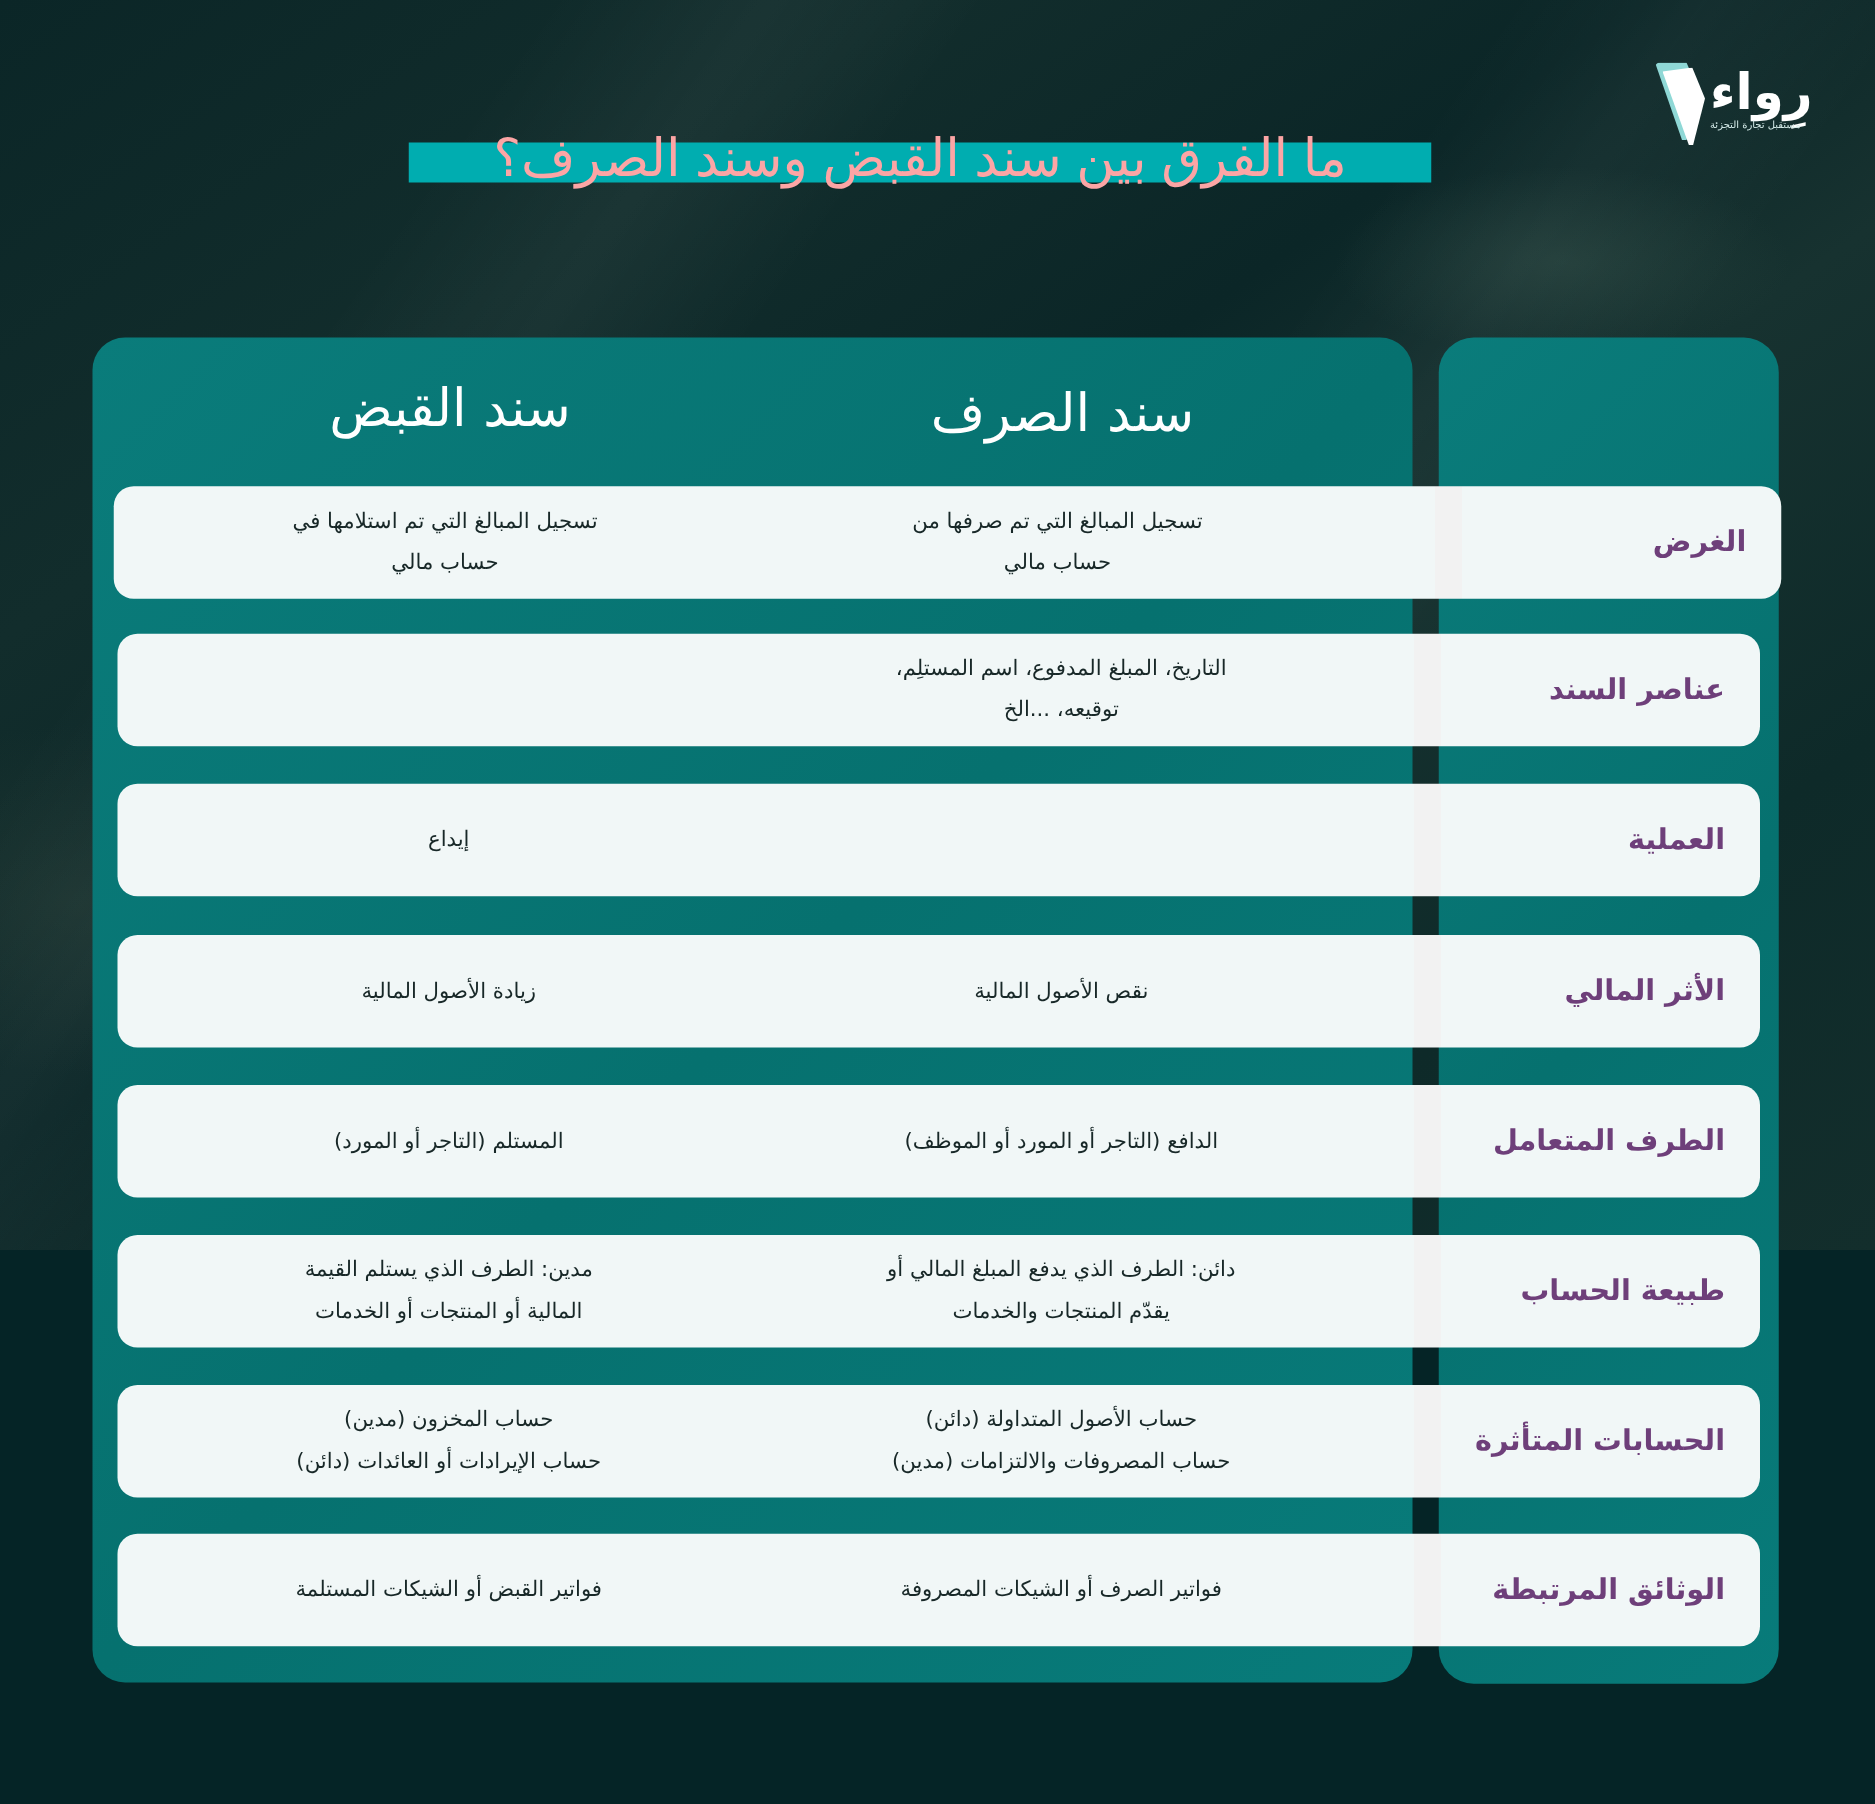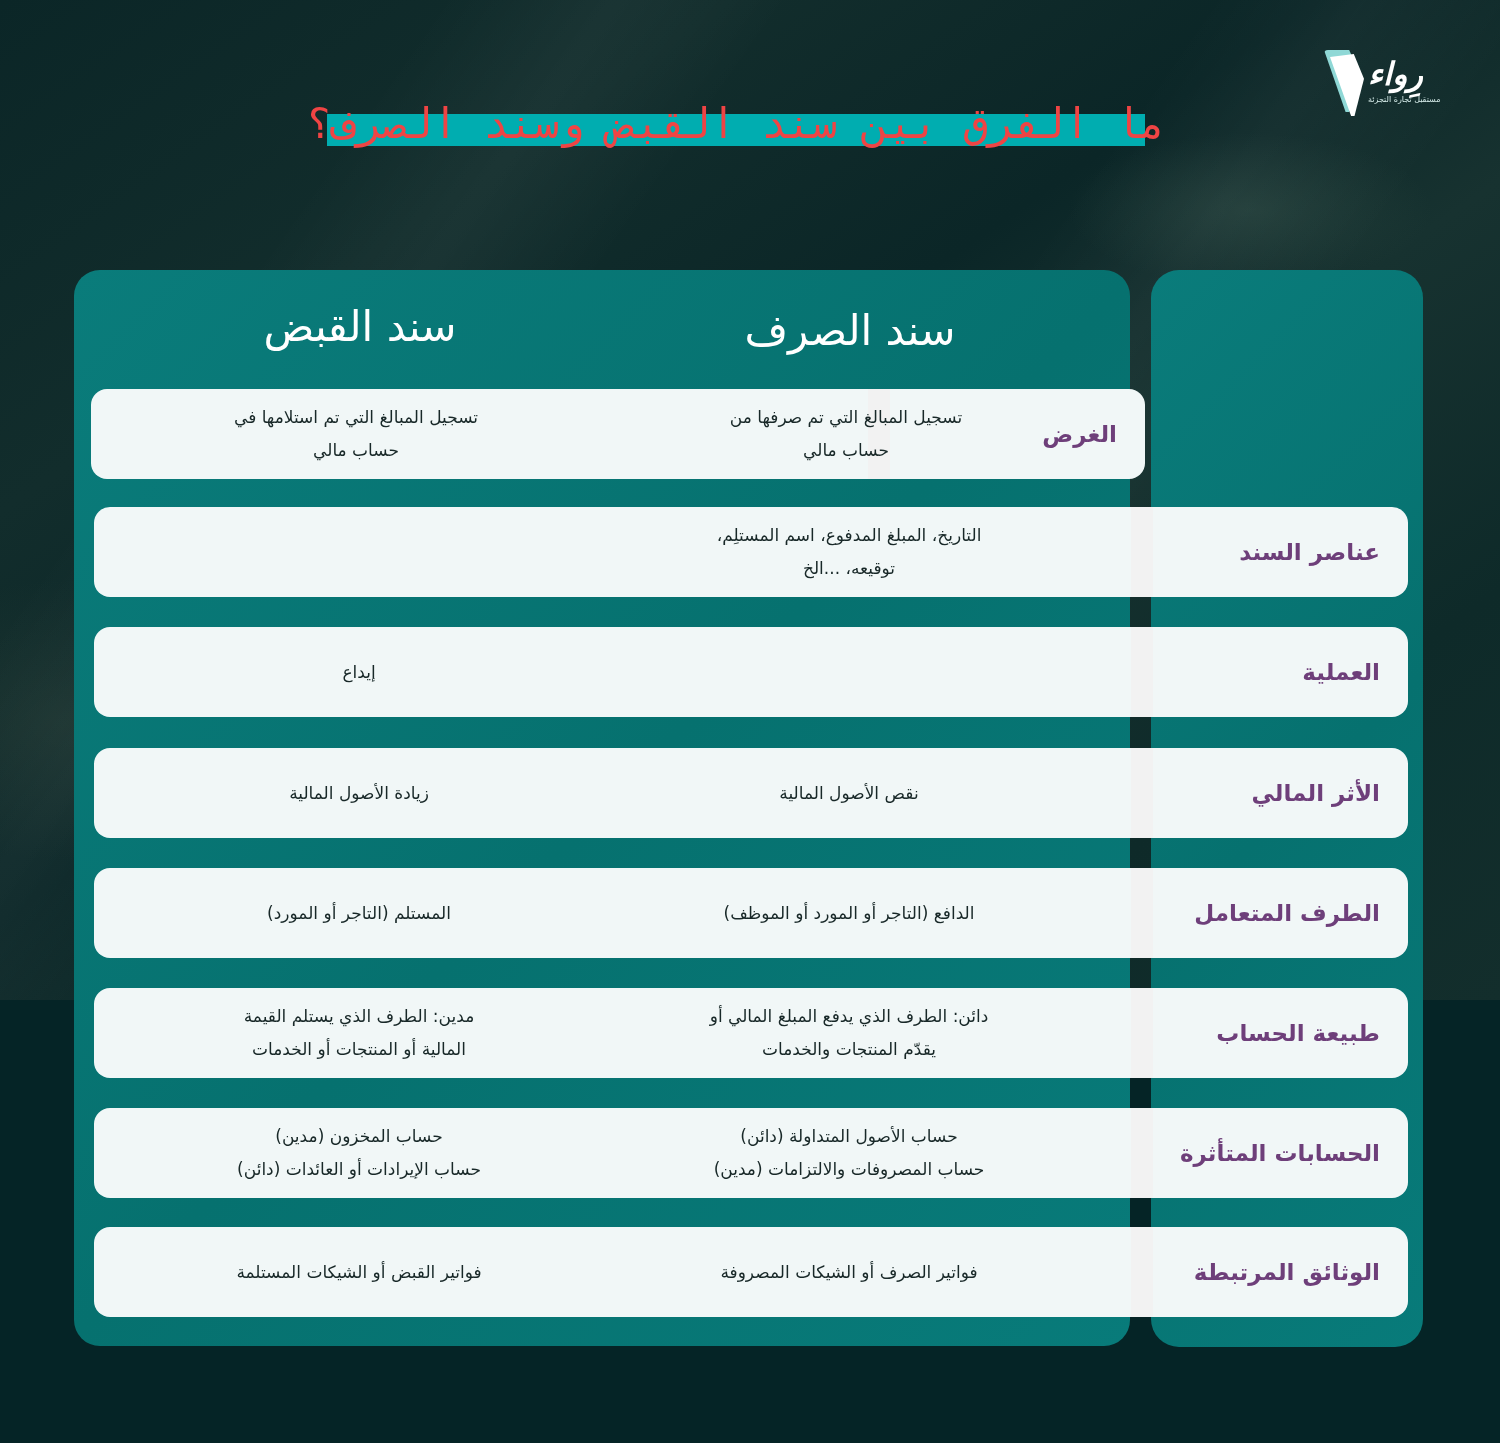--- a/index.html
+++ b/index.html
@@ -34,34 +34,34 @@
       background: #8fd8d6;
       clip-path: polygon(0% 0%, 70% 0%, 100% 40%, 70% 100%, 60% 100%);
       border-radius: 4px;
     }
     .logo-mark .front {
       position: absolute; left: 10px; top: 8px; width: 34px; height: 62px;
       background: #ffffff;
       clip-path: polygon(0% 5%, 70% 0%, 100% 40%, 72% 100%, 62% 100%);
     }
     .logo-text { display: flex; flex-direction: column; align-items: flex-end; margin-top: 8px; }
-    .logo-name { color: #ffffff; font-size: 32px; font-weight: bold; line-height: 40px; font-style: italic; }
+    .logo-name { color: #ffffff; font-size: 40px; font-weight: bold; line-height: 40px; }
     .logo-tag { color: #d6ecea; font-size: 8px; line-height: 12px; }
 
     
     .title-wrap {
       position: absolute; left: 327px; top: 96px; width: 818px; height: 56px;
       display: flex; align-items: flex-end; justify-content: center;
     }
     .title-band {
       position: absolute; left: 0; right: 0; top: 18px; height: 32px; background: #00adb0;
     }
     .title-text {
-      position: relative; color: #ef4444; font-size: 42px; line-height: 50px; white-space: nowrap;
-      font-family: Liberation Mono, monospace;
+      position: relative; color: #fca5a5; font-size: 42px; line-height: 50px; white-space: nowrap;
+      font-family: Liberation Sans, sans-serif;
     }
 
     
     .panel {
       position: absolute; background: linear-gradient(135deg, #0a7c7b 0%, #06716f 50%, #087b7a 100%);
     }
     .panel-main { left: 74px; top: 270px; width: 1056px; height: 1076px; border-radius: 26px; }
     .panel-labels { left: 1151px; top: 270px; width: 272px; height: 1077px; border-radius: 28px; }
 
     .col-header {
@@ -69,21 +69,21 @@
       display: flex; align-items: center; justify-content: center; white-space: nowrap;
     }
     .col-header.payment { left: 660px; width: 380px; }
     .col-header.receipt { left: 170px; width: 380px; top: 296px; }
 
     
     .row {
       position: absolute; left: 94px; width: 1314px; height: 90px; border-radius: 16px;
       background: linear-gradient(to left, #f1f7f7 0, #f1f7f7 255px, #f2f2f2 255px, #f2f2f2 277px, #f1f7f7 277px);
     }
-    .row.first { left: 91px; width: 1054px; padding-left: 37px; }
+    .row.first { left: 91px; width: 1334px; padding-left: 37px; }
     .cell {
       position: absolute; top: 0; height: 100%;
       display: flex; align-items: center; justify-content: center; text-align: center;
       color: #182828; font-size: 17px; line-height: 33px; padding: 0 10px;
     }
     .cell.label {
       right: 18px; width: 240px; justify-content: flex-start;
       color: #6e3f7a; font-size: 23px; font-weight: bold;
     }
     .cell.payment { left: 560px; width: 390px; }

